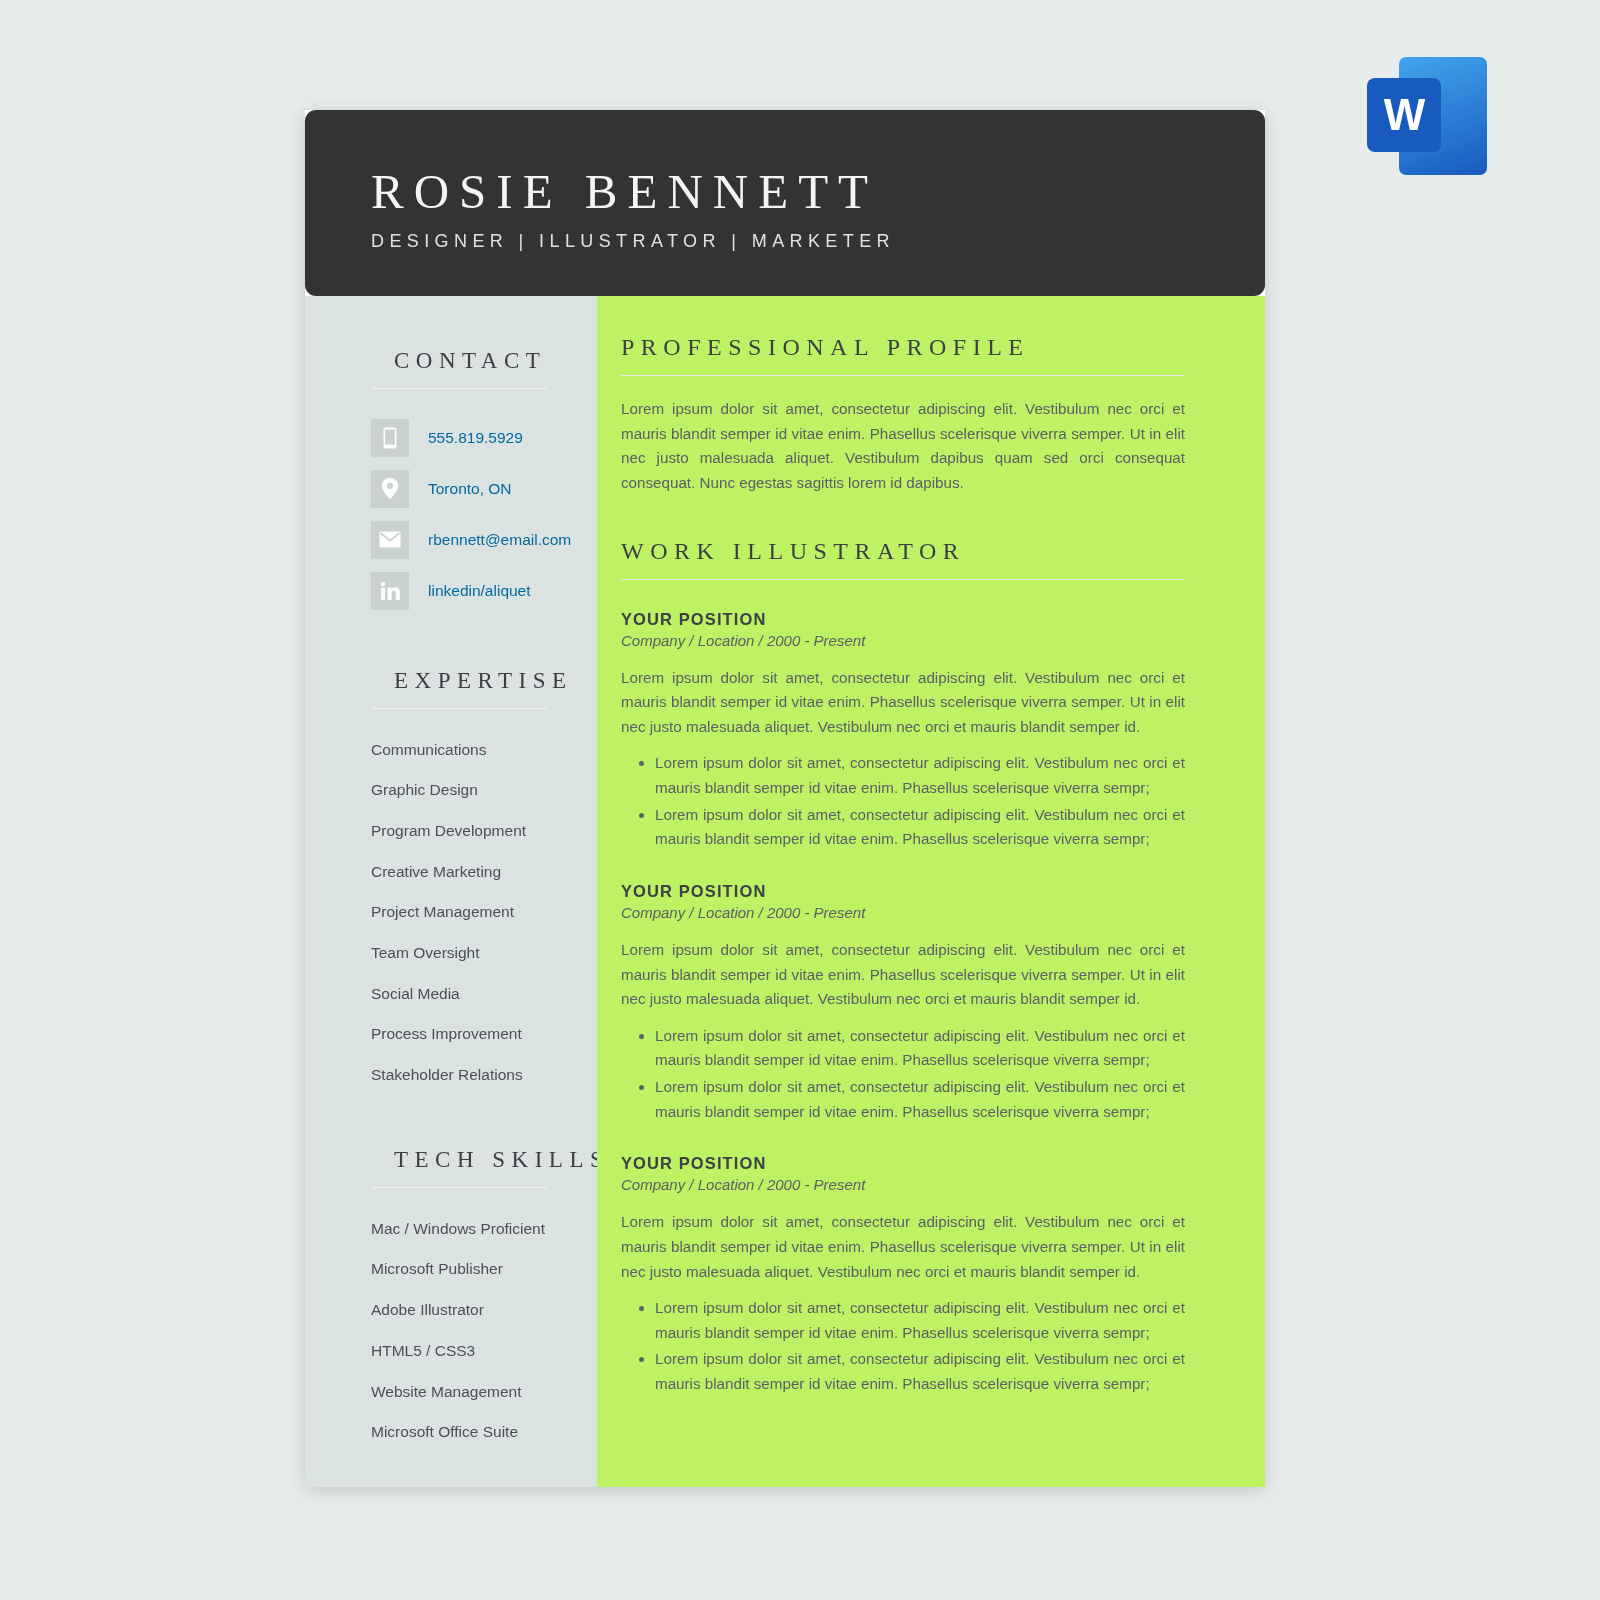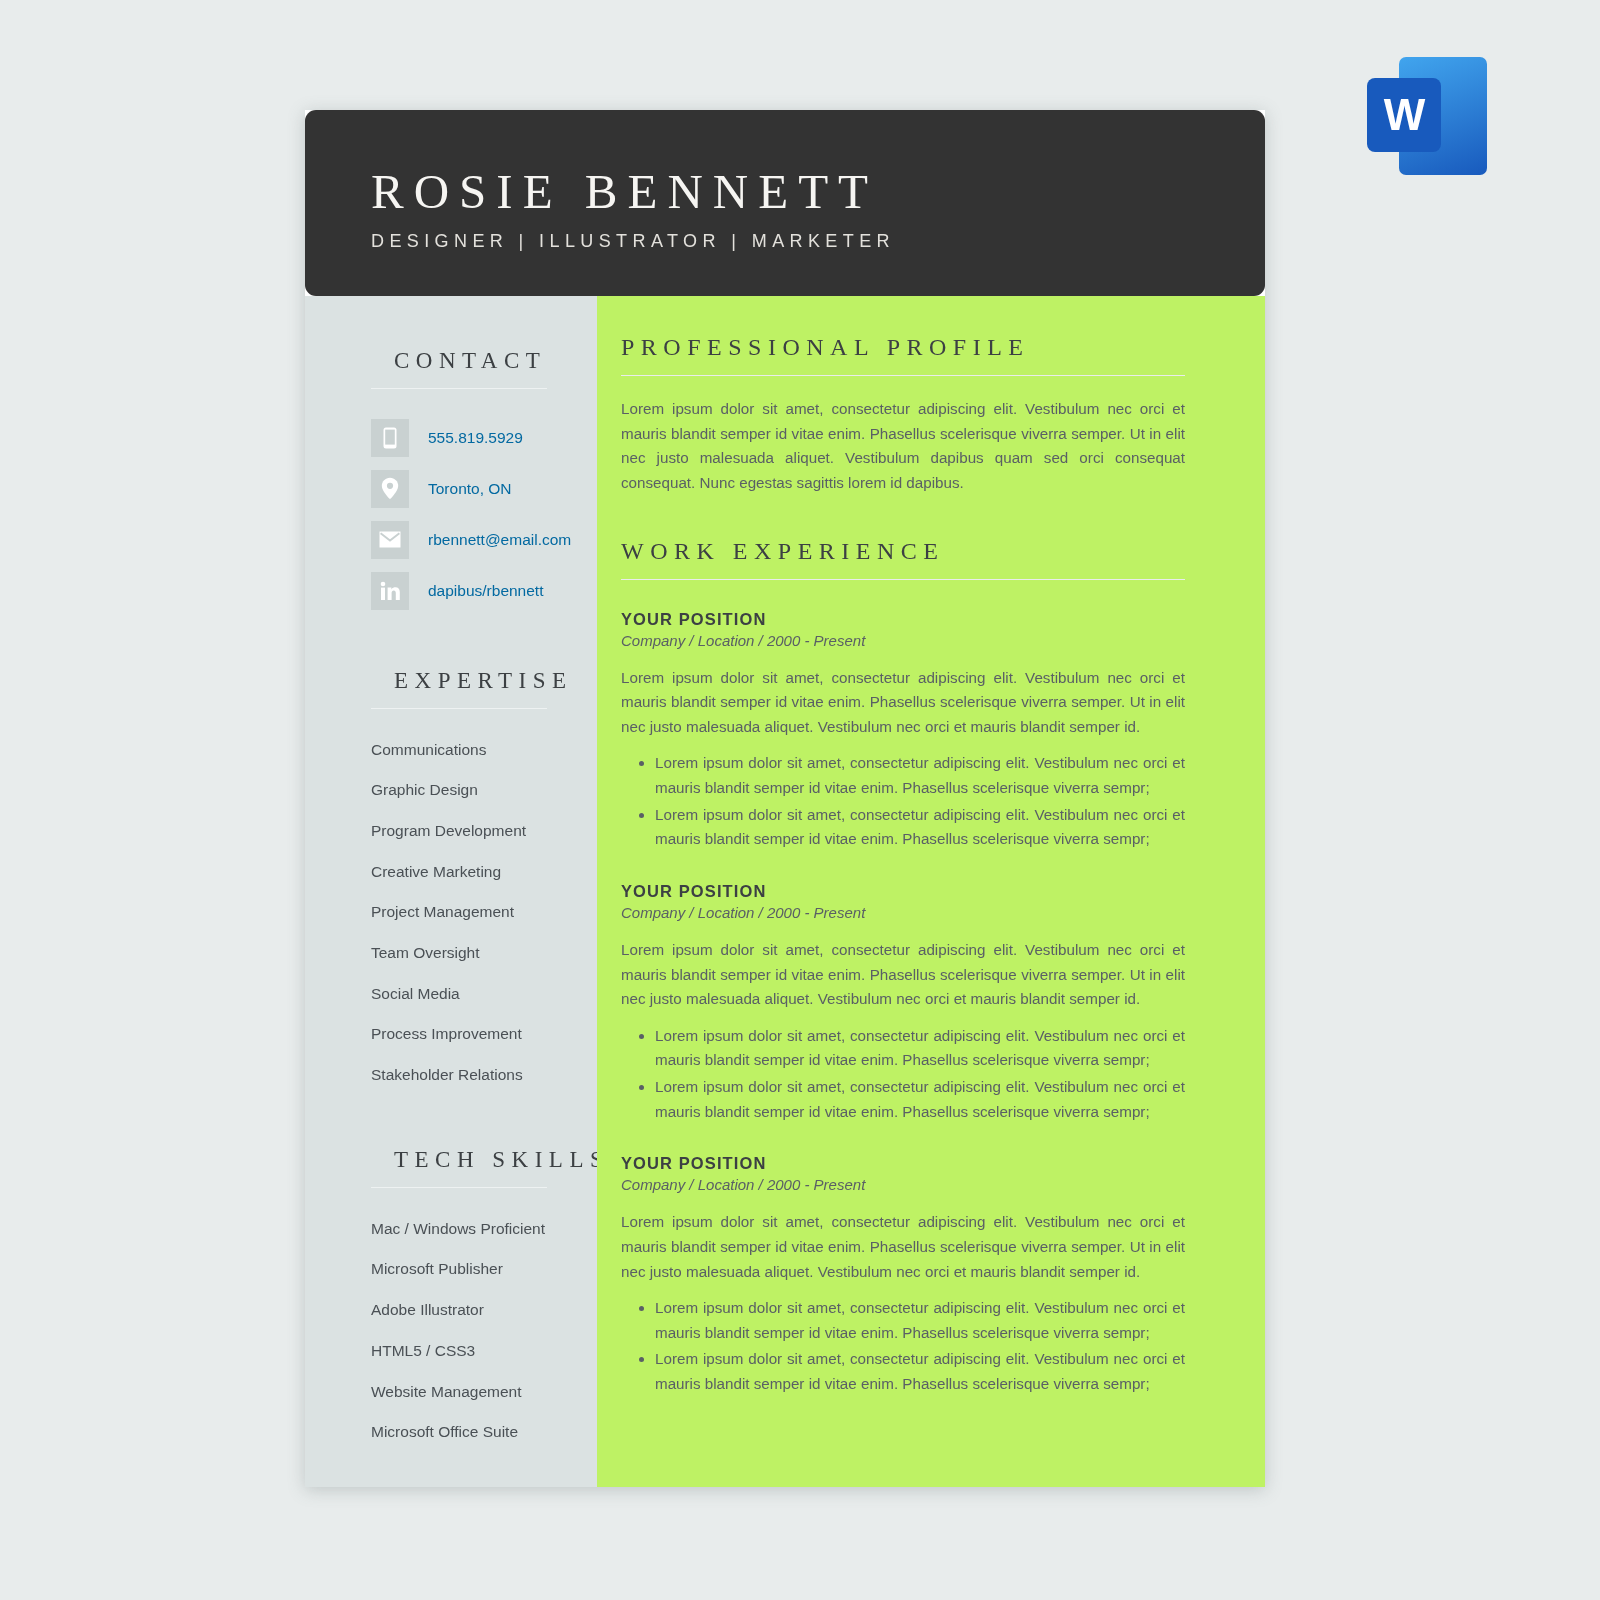--- a/index.html
+++ b/index.html
@@ -273,21 +273,21 @@
           </div>
 
           <div class="contact-row">
             <span class="contact-icon">
               <svg width="22" height="22" viewBox="0 0 22 22">
                 <rect x="2" y="7.6" width="4" height="12.4" fill="#ffffff"></rect>
                 <circle cx="4" cy="4" r="2.3" fill="#ffffff"></circle>
                 <path d="M8.6 7.6 h3.8 v1.8 c0.9,-1.6 2.6,-2.1 4.1,-2.1 c2.6,0 4.3,1.7 4.3,4.8 V20 h-4 v-7.1 c0,-1.6 -0.7,-2.5 -2,-2.5 c-1.4,0 -2.2,1 -2.2,2.5 V20 h-4 Z" fill="#ffffff"></path>
               </svg>
             </span>
-            <span class="contact-text">dapibus/rbennett</span>
+            <span class="contact-text">linkedin/aliquet</span>
           </div>
 
         </div>
       </div>
 
       <div class="side-block">
         <div class="side-heading">EXPERTISE</div>
         <div class="side-rule"></div>
         <div class="side-list">
           <div class="side-list-item">Communications</div>
@@ -319,21 +319,21 @@
 
     <div class="main">
 
       <div>
         <div class="main-heading">PROFESSIONAL PROFILE</div>
         <div class="main-rule"></div>
         <p class="profile-text">Lorem ipsum dolor sit amet, consectetur adipiscing elit. Vestibulum nec orci et mauris blandit semper id vitae enim. Phasellus scelerisque viverra semper. Ut in elit nec justo malesuada aliquet. Vestibulum dapibus quam sed orci consequat consequat. Nunc egestas sagittis lorem id dapibus.</p>
       </div>
 
       <div class="section-gap">
-        <div class="main-heading">WORK EXPERIENCE</div>
+        <div class="main-heading">WORK ILLUSTRATOR</div>
         <div class="main-rule"></div>
 
         <div class="job">
           <div class="job-title">YOUR POSITION</div>
           <div class="job-meta">Company  / Location / 2000 - Present</div>
           <p class="job-text">Lorem ipsum dolor sit amet, consectetur adipiscing elit. Vestibulum nec orci et mauris blandit semper id vitae enim. Phasellus scelerisque viverra semper. Ut in elit nec justo malesuada aliquet. Vestibulum nec orci et mauris blandit semper id.</p>
           <ul class="job-bullets">
             <li>Lorem ipsum dolor sit amet, consectetur adipiscing elit. Vestibulum nec orci et mauris blandit semper id vitae enim. Phasellus scelerisque viverra sempr;</li>
             <li>Lorem ipsum dolor sit amet, consectetur adipiscing elit. Vestibulum nec orci et mauris blandit semper id vitae enim. Phasellus scelerisque viverra sempr;</li>
           </ul>

